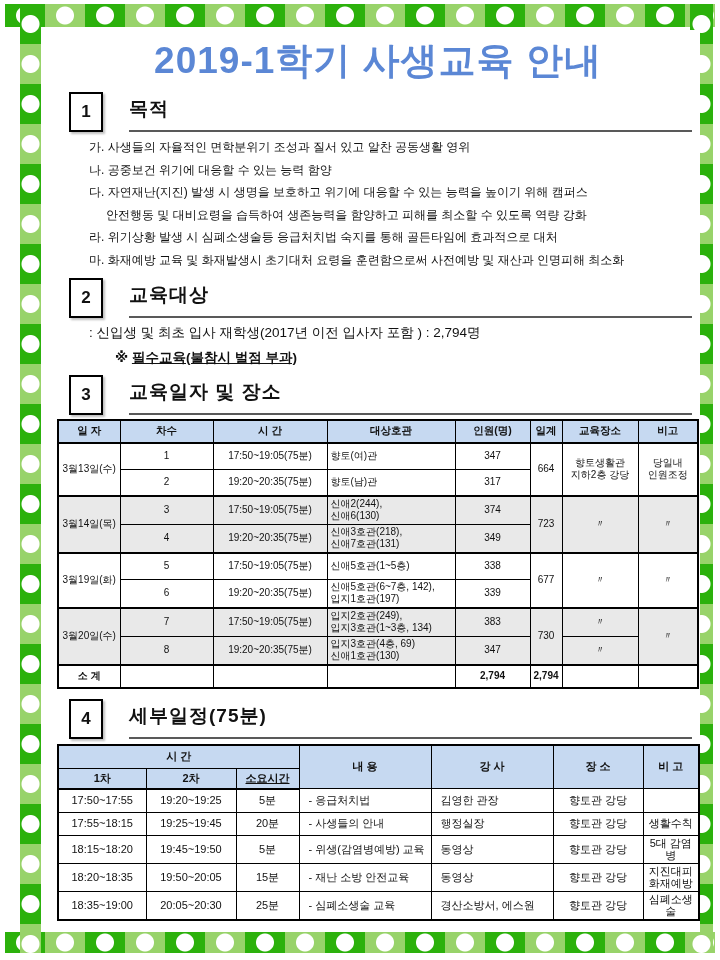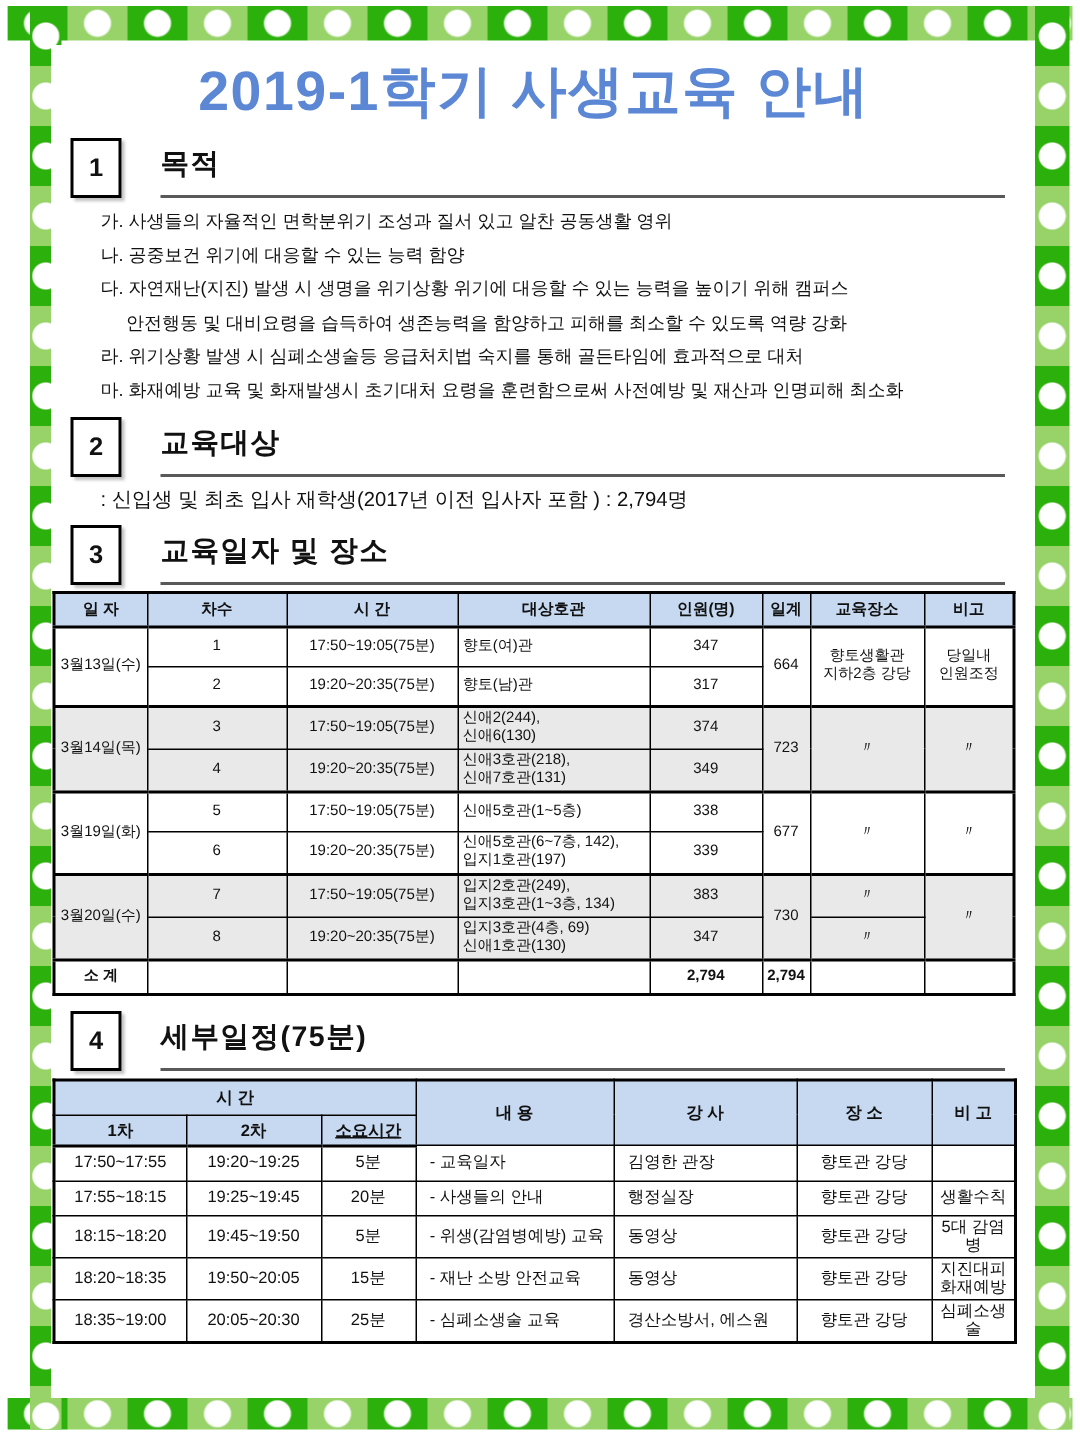--- a/index.html
+++ b/index.html
@@ -23,21 +23,21 @@
     top:4px;bottom:7px;width:21px;
     background-image:
       radial-gradient(circle at 50% 20px, #fff 8.5px, rgba(255,255,255,0) 9.5px),
       repeating-linear-gradient(180deg, var(--ribbon-dark) 0 40px, var(--ribbon-light) 40px 80px);
     background-size:100% 40px,100% 80px;background-repeat:repeat-y;
   }
   .rib-left{left:20px;}
   .rib-right{right:7px;width:23px;}
 
   
-  .content{position:absolute;left:34px;top:30px;width:644px;height:902px;background:#fff;z-index:1;overflow:hidden;}
+  .content{position:absolute;left:56px;top:30px;width:644px;height:902px;background:#fff;z-index:1;overflow:hidden;}
 
   .doc-title{
     margin:6px 0 4px 0;text-align:center;
     font-size:37px;font-weight:bold;letter-spacing:1px;
     color:var(--title-blue);
   }
 
   .section-head{display:flex;align-items:stretch;margin:6px 8px 4px 13px;}
   .num-box{
     width:30px;min-width:30px;height:36px;border:2px solid #000;background:#fff;
@@ -101,32 +101,36 @@
 
   <div class="doc-title">2019-1학기 사생교육 안내</div>
 
   <div class="section-head">
     <div class="num-box">1</div>
     <div class="sec-right">목적</div>
   </div>
   <div class="purpose">
     <div>가. 사생들의 자율적인 면학분위기 조성과 질서 있고 알찬 공동생활 영위</div>
     <div>나. 공중보건 위기에 대응할 수 있는 능력 함양</div>
-    <div>다. 자연재난(지진) 발생 시 생명을 위기상황 위기에 대응할 수 있는 능력을 높이기 위해 캠퍼스</div>
+    <div>다. 자연재난(지진) 발생 시 생명을 보호하고 위기에 대응할 수 있는 능력을 높이기 위해 캠퍼스</div>
     <div class="cont">안전행동 및 대비요령을 습득하여 생존능력을 함양하고 피해를 최소할 수 있도록 역량 강화</div>
     <div>라. 위기상황 발생 시 심폐소생술등 응급처치법 숙지를 통해 골든타임에 효과적으로 대처</div>
     <div>마. 화재예방 교육 및 화재발생시 초기대처 요령을 훈련함으로써 사전예방 및 재산과 인명피해 최소화</div>
   </div>
 
   <div class="section-head">
     <div class="num-box">2</div>
     <div class="sec-right">교육대상</div>
   </div>
   <div class="target-block">
     <div>: 신입생 및 최초 입사 재학생(2017년 이전 입사자 포함 ) : 2,794명</div>
+    <div class="target-note">
+      <span>※</span>
+      <span class="ul">필수교육(불참시 벌점 부과)</span>
+    </div>
   </div>
 
   <div class="section-head">
     <div class="num-box">3</div>
     <div class="sec-right">교육일자 및 장소</div>
   </div>
 
   <table class="t1">
     <colgroup>
       <col class="c-date">
@@ -268,21 +272,21 @@
         <th>1차</th>
         <th>2차</th>
         <th class="ulab">소요시간</th>
       </tr>
     </thead>
     <tbody>
       <tr>
         <td>17:50~17:55</td>
         <td>19:20~19:25</td>
         <td>5분</td>
-        <td class="tl">- 교육일자</td>
+        <td class="tl">- 응급처치법</td>
         <td class="tl">김영한 관장</td>
         <td>향토관 강당</td>
         <td></td>
       </tr>
       <tr>
         <td>17:55~18:15</td>
         <td>19:25~19:45</td>
         <td>20분</td>
         <td class="tl">- 사생들의 안내</td>
         <td class="tl">행정실장</td>

